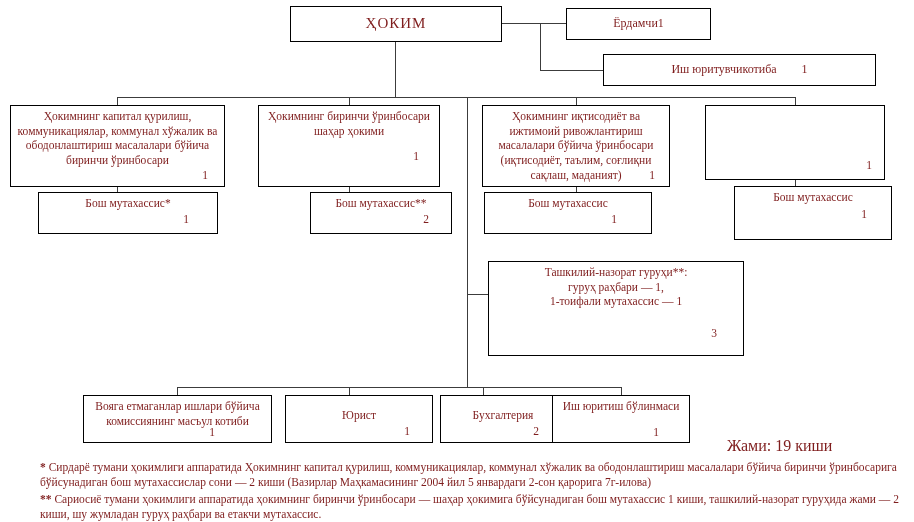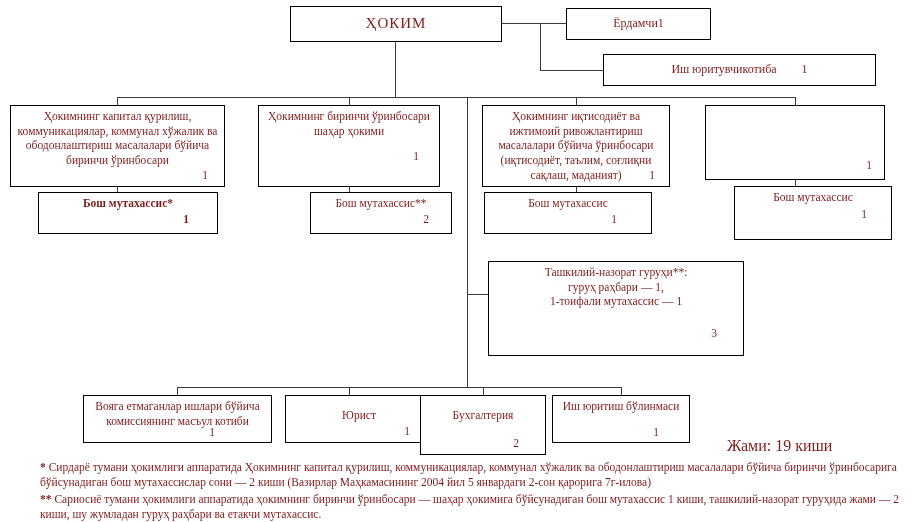--- a/index.html
+++ b/index.html
@@ -73,21 +73,21 @@
 
   <div class="box" style="left:482px;top:105px;width:188px;height:82px;">
     <span class="lbl">Ҳокимнинг иқтисодиёт ва ижтимоий ривожлантириш масалалари бўйича ўринбосари (иқтисодиёт, таълим, соғлиқни сақлаш, маданият)</span>
     <span class="cnt" style="right:14px;bottom:3px;">1</span>
   </div>
 
   <div class="box" style="left:705px;top:105px;width:180px;height:75px;">
     <span class="cnt" style="right:12px;bottom:6px;">1</span>
   </div>
 
-  <div class="box" style="left:38px;top:192px;width:180px;height:42px;font-weight:bold;">
+  <div class="box" style="left:38px;top:192px;width:180px;height:42px;">
     <span class="lbl">Бош мутахассис*</span>
     <span class="cnt" style="right:28px;top:19px;">1</span>
   </div>
 
   <div class="box" style="left:310px;top:192px;width:142px;height:42px;">
     <span class="lbl">Бош мутахассис**</span>
     <span class="cnt" style="right:22px;top:19px;">2</span>
   </div>
 
   <div class="box" style="left:484px;top:192px;width:168px;height:42px;">
@@ -110,21 +110,21 @@
   <div class="box" style="left:83px;top:395px;width:189px;height:48px;">
     <span class="lbl">Вояга етмаганлар ишлари бўйича комиссиянинг масъул котиби</span>
     <span class="cnt" style="right:56px;bottom:2px;">1</span>
   </div>
 
   <div class="box" style="left:285px;top:395px;width:148px;height:48px;">
     <span class="lbl" style="padding-top:12px;">Юрист</span>
     <span class="cnt" style="right:22px;bottom:3px;">1</span>
   </div>
 
-  <div class="box" style="left:420px;top:395px;width:126px;height:60px;">
+  <div class="box" style="left:440px;top:395px;width:126px;height:48px;">
     <span class="lbl" style="padding-top:12px;">Бухгалтерия</span>
     <span class="cnt" style="right:26px;bottom:3px;">2</span>
   </div>
 
   <div class="box" style="left:552px;top:395px;width:138px;height:48px;">
     <span class="lbl">Иш юритиш бўлинмаси</span>
     <span class="cnt" style="right:30px;bottom:2px;">1</span>
   </div>
 
   <div class="totals" style="left:727px;top:437px;">Жами: 19 киши</div>

